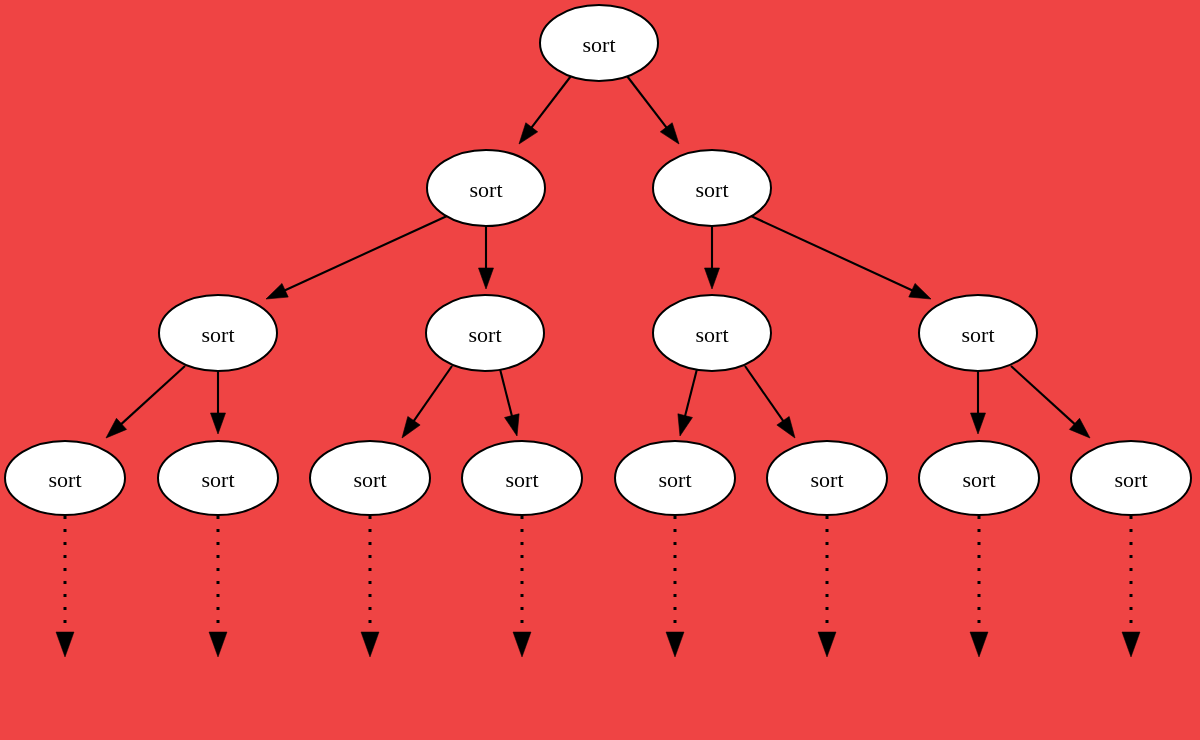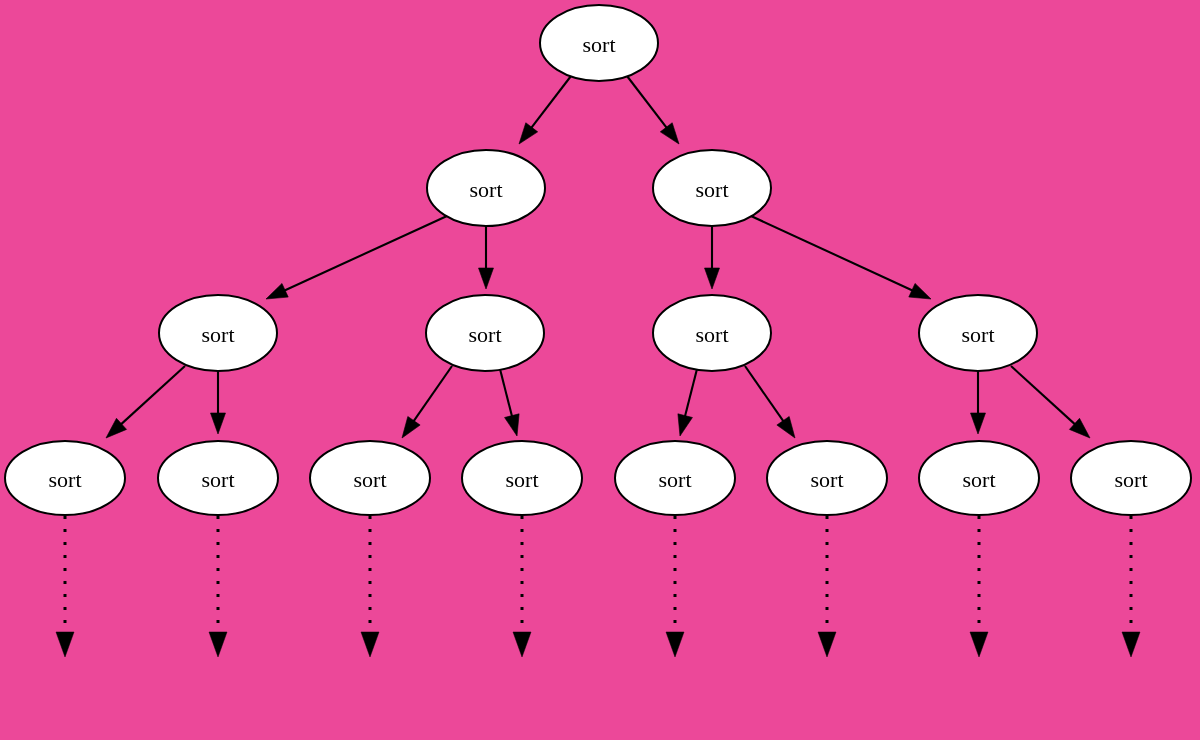--- a/index.html
+++ b/index.html
@@ -10,21 +10,21 @@
   body {
     width: 1200px;
     height: 740px;
     font-family: "Liberation Serif", "DejaVu Serif", serif;
     overflow: hidden;
   }
   #diagram-root {
     position: relative;
     width: 1200px;
     height: 740px;
-    background: #ec4899;
+    background: #ef4444;
   }
   #graph-svg {
     position: absolute;
     top: 0;
     left: 0;
     width: 1200px;
     height: 740px;
     display: block;
   }
   .node-ellipse {

